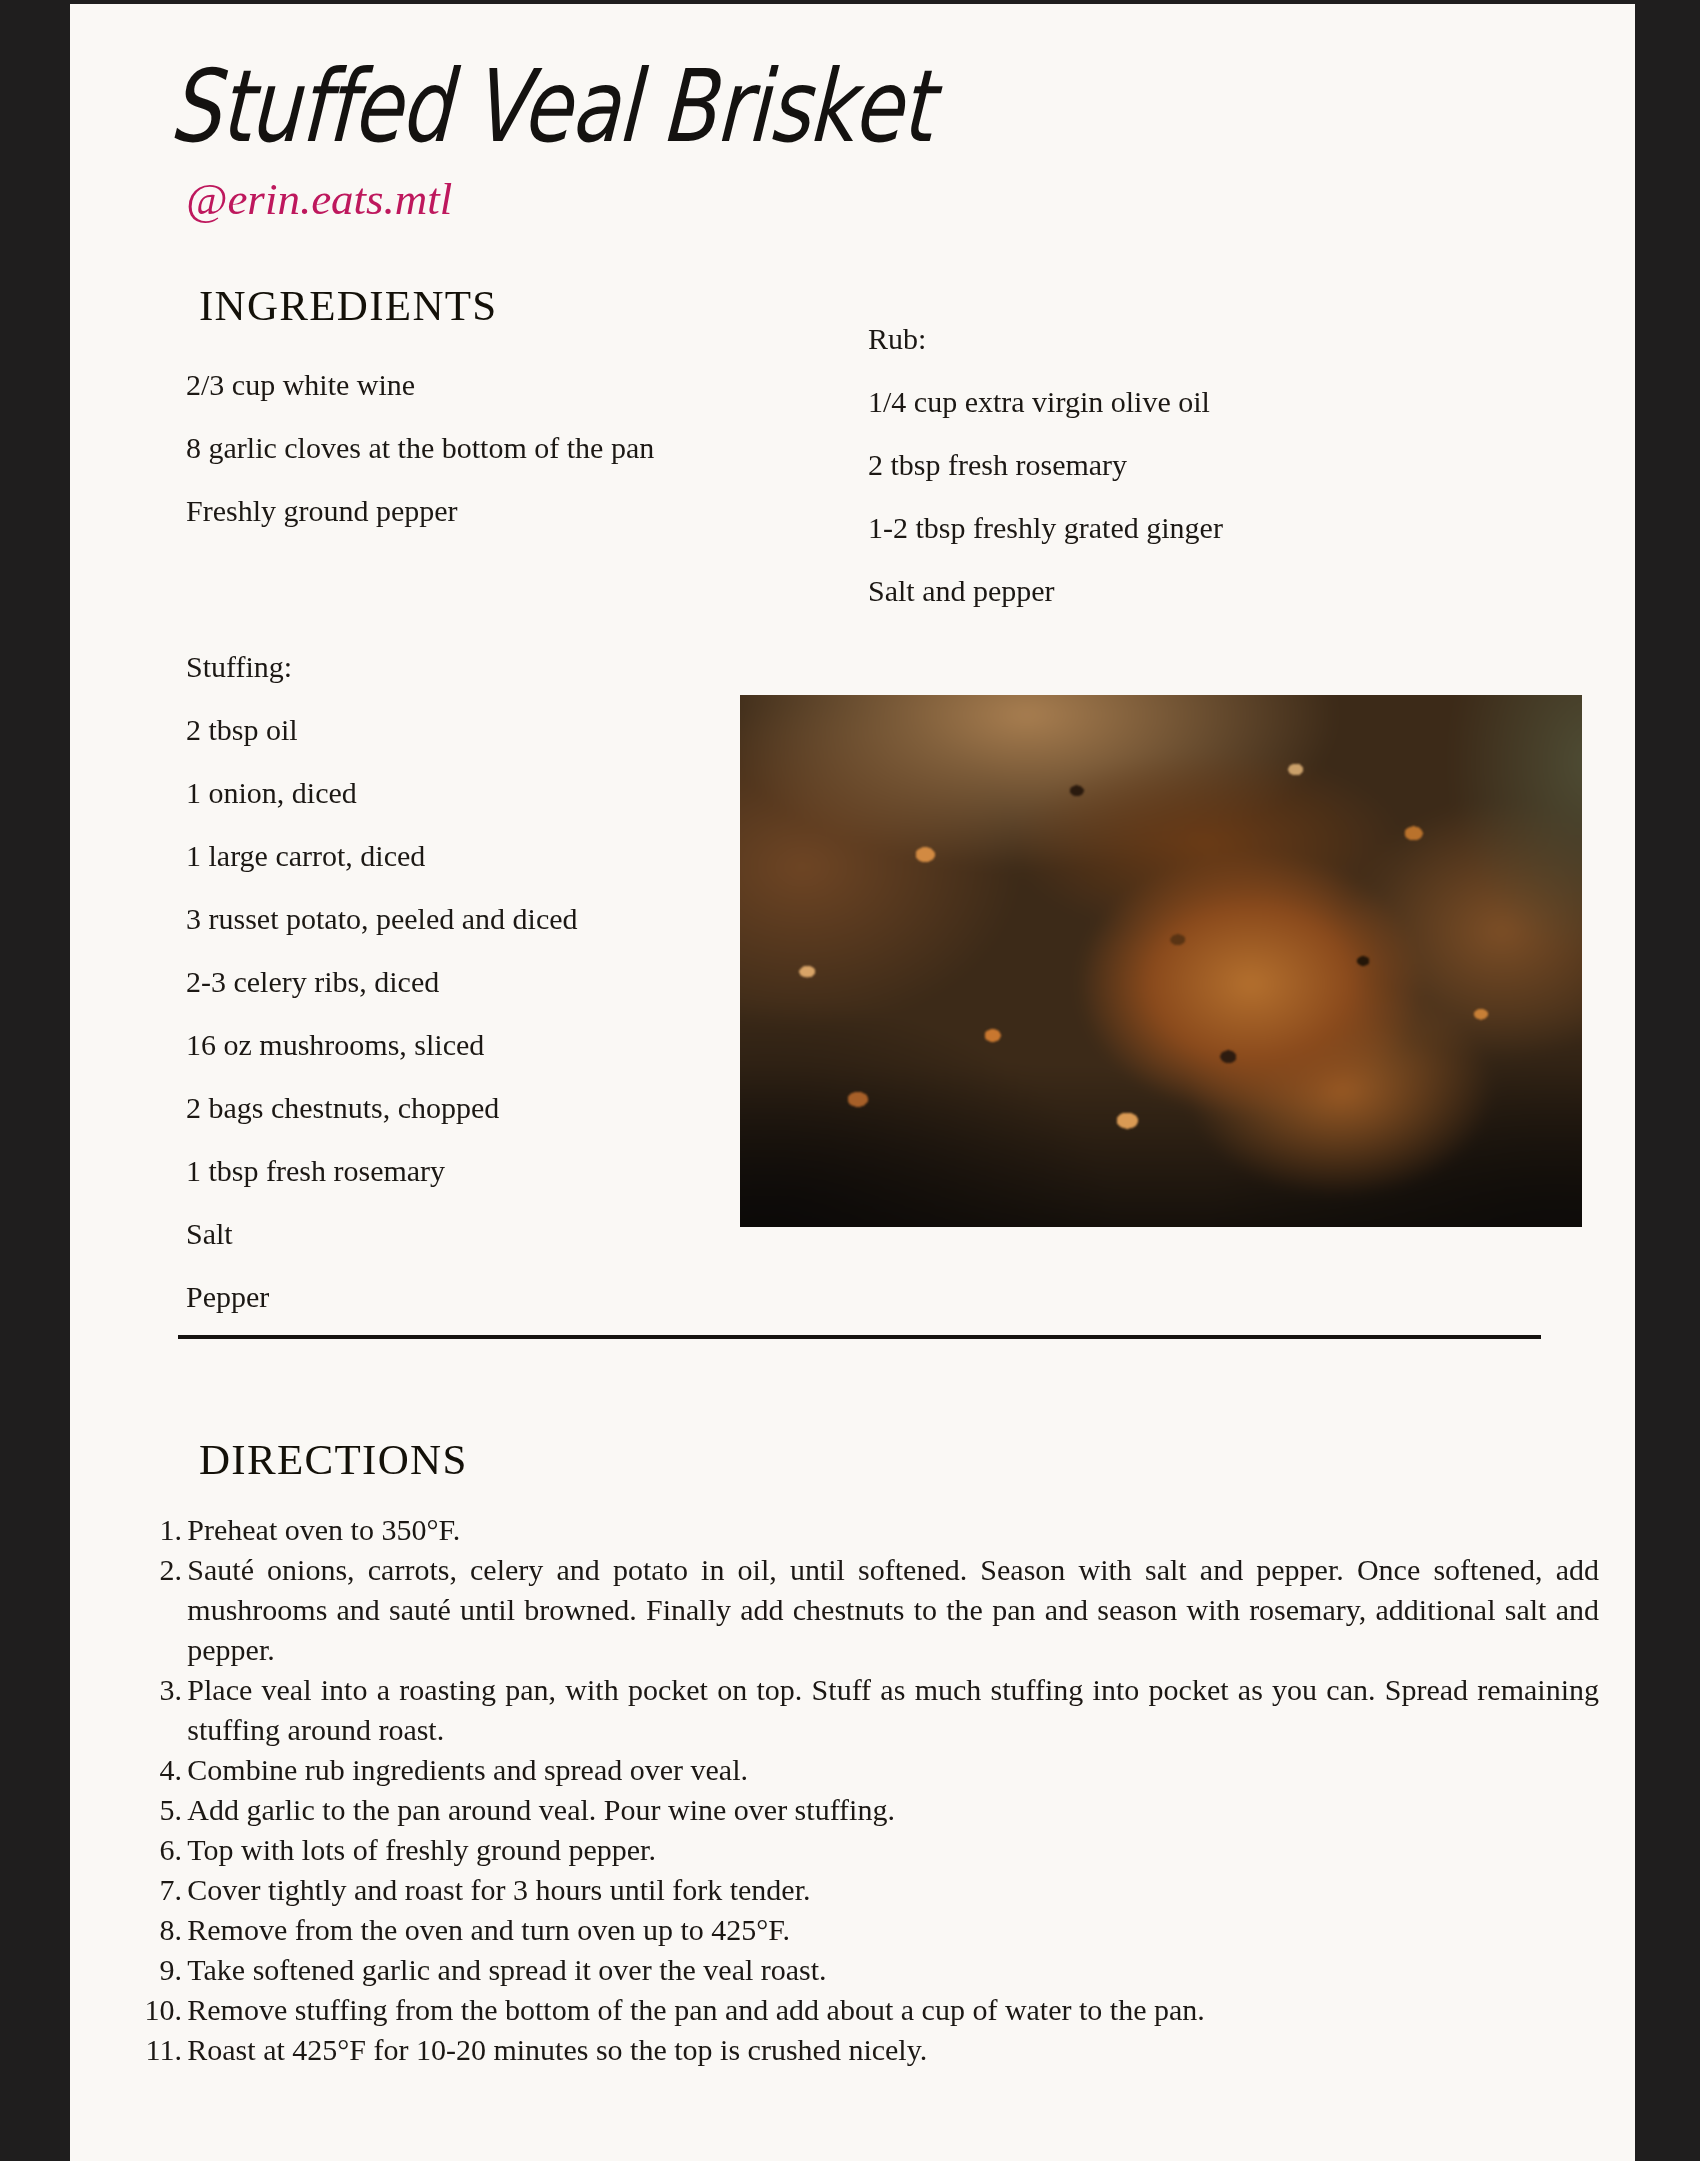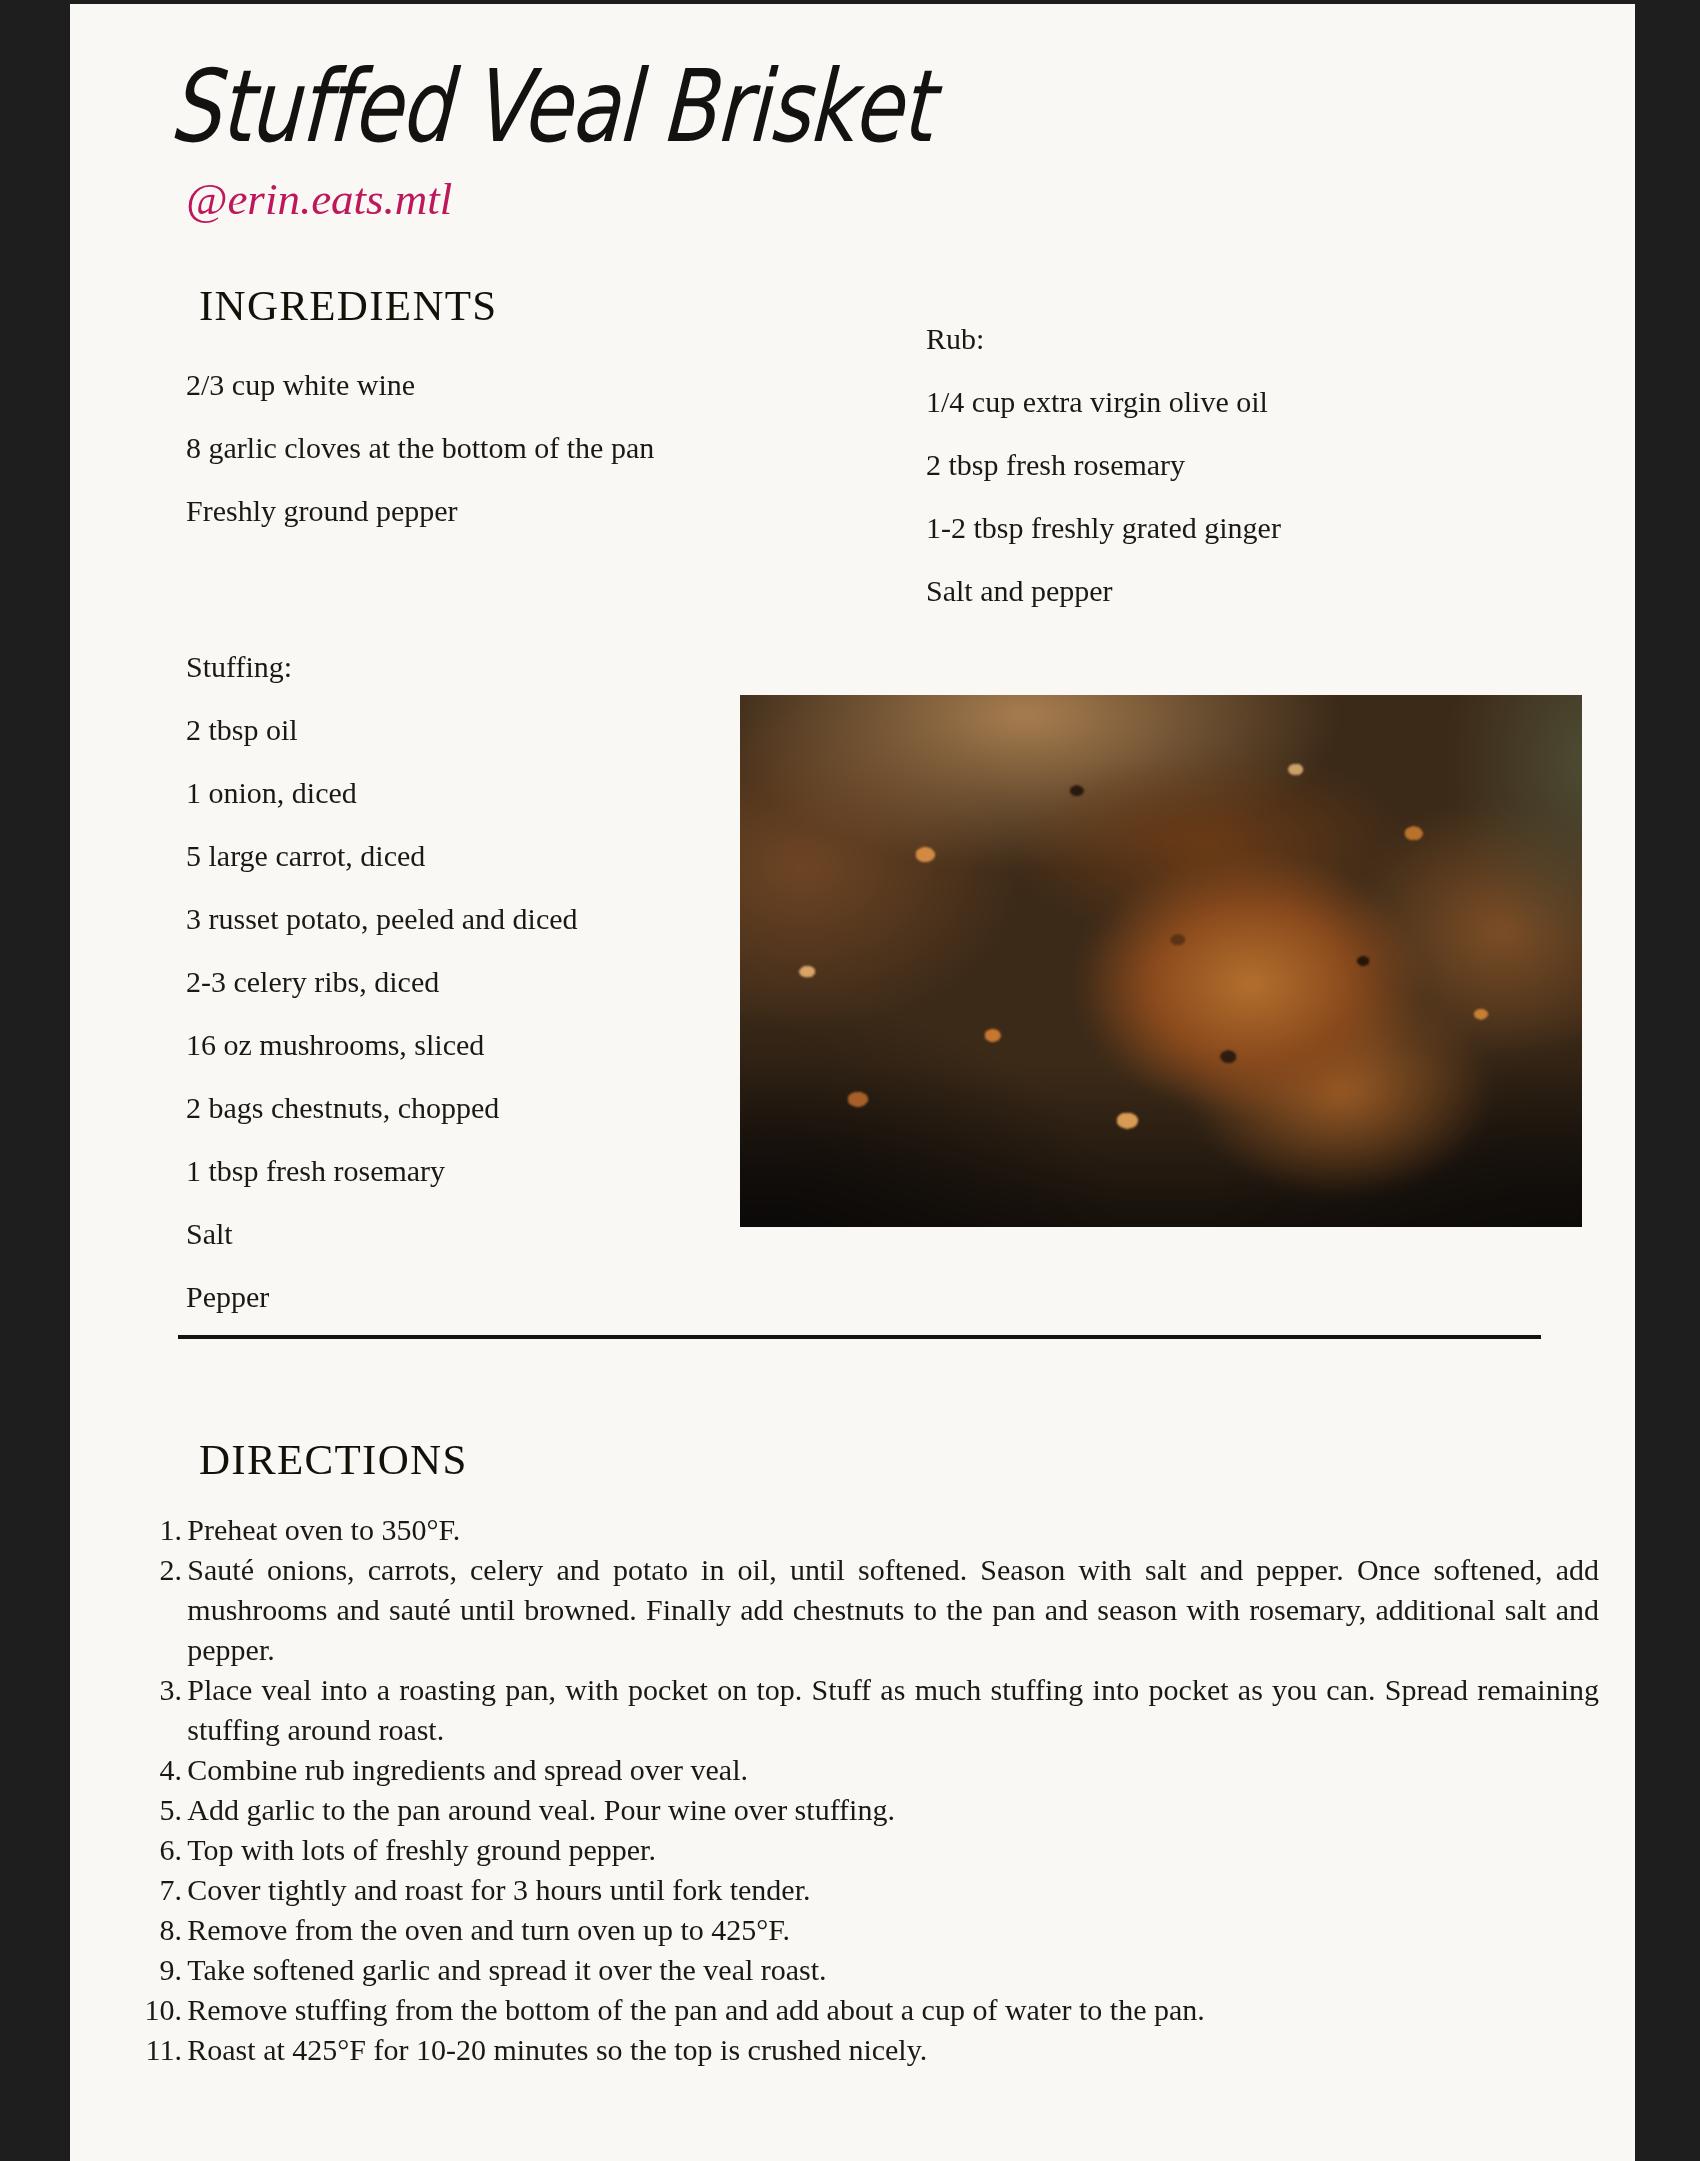--- a/index.html
+++ b/index.html
@@ -37,21 +37,21 @@
     letter-spacing:1.3px; color:#141109;
   }
   .ing-head { left:113px; top:264px; }
   .dir-head { left:113px; top:1418px;text-align:right; }
   .list {
     position:absolute;
     font-size:30px; line-height:63px;
     white-space:nowrap;
   }
   .main-list     { left:116px;  top:349px;  }
-  .rub-list      { left:856px; top:303px;font-family:Liberation Serif, serif;  }
+  .rub-list      { left:798px; top:303px;font-family:Liberation Serif, serif;  }
   .stuffing-list { left:116px;  top:631px; }
   .photo {
     position:absolute; left:670px; top:691px;
     width:842px; height:532px;
     overflow:hidden; background:#3c2a18;
   }
   .photo-paint {
     position:absolute; inset:-26.6px;
     filter:blur(7px);
     background:
@@ -118,21 +118,21 @@
     <div class="line">1/4 cup extra virgin olive oil</div>
     <div class="line">2 tbsp fresh rosemary</div>
     <div class="line">1-2 tbsp freshly grated ginger</div>
     <div class="line">Salt and pepper</div>
   </div>
 
   <div class="list stuffing-list">
     <div class="line">Stuffing:</div>
     <div class="line">2 tbsp oil</div>
     <div class="line">1 onion, diced</div>
-    <div class="line">5 large carrot, diced</div>
+    <div class="line">1 large carrot, diced</div>
     <div class="line">3 russet potato, peeled and diced</div>
     <div class="line">2-3 celery ribs, diced</div>
     <div class="line">16 oz mushrooms, sliced</div>
     <div class="line">2 bags chestnuts, chopped</div>
     <div class="line">1 tbsp fresh rosemary</div>
     <div class="line">Salt</div>
     <div class="line">Pepper</div>
   </div>
 
   <div class="photo">

